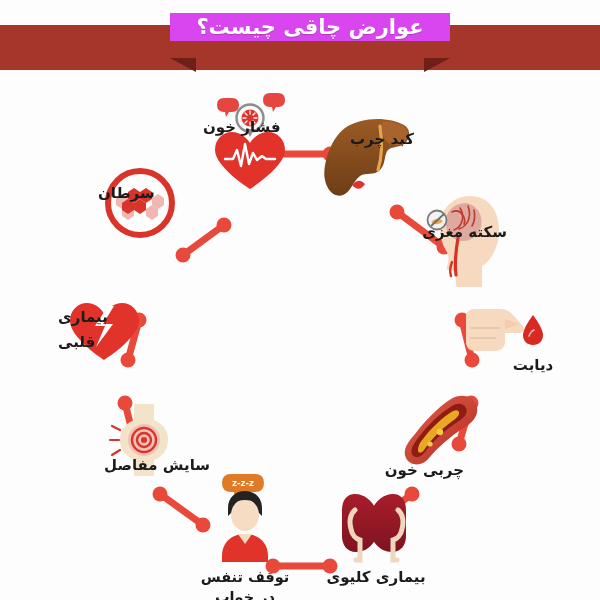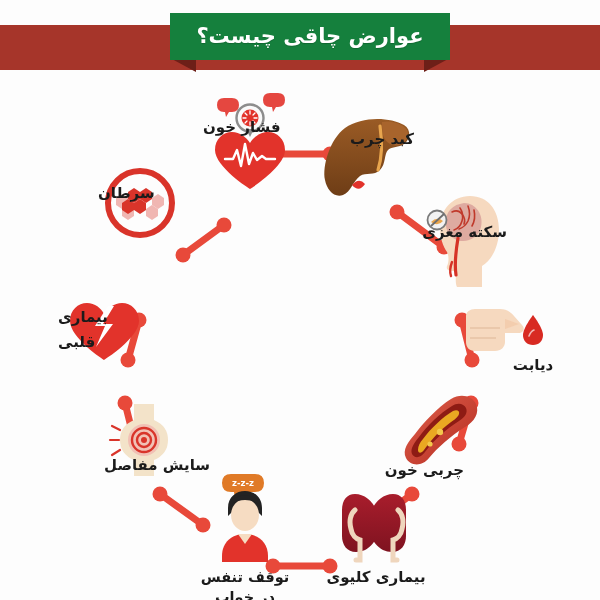--- a/index.html
+++ b/index.html
@@ -25,22 +25,22 @@
     left:170px;
     border-top:14px solid #6d1f18;
     border-left:26px solid transparent;
   }
   .notch-right{
     left:424px;
     border-top:14px solid #6d1f18;
     border-right:26px solid transparent;
   }
   .ribbon-panel{
-    position:absolute;left:170px;top:13px;width:280px;height:47px;
-    background:#15803d;
+    position:absolute;left:170px;top:13px;width:280px;height:28px;
+    background:#d946ef;
     display:flex;align-items:center;justify-content:center;
   }
   .ribbon-title{
     color:#ffffff;font-size:21px;font-weight:bold;
     letter-spacing:0px;line-height:1;white-space:nowrap;
     text-shadow:0 1px 1px rgba(0,0,0,.18);
   }
 
   
   #diagram{position:absolute;left:0;top:70px;width:600px;height:530px;}

